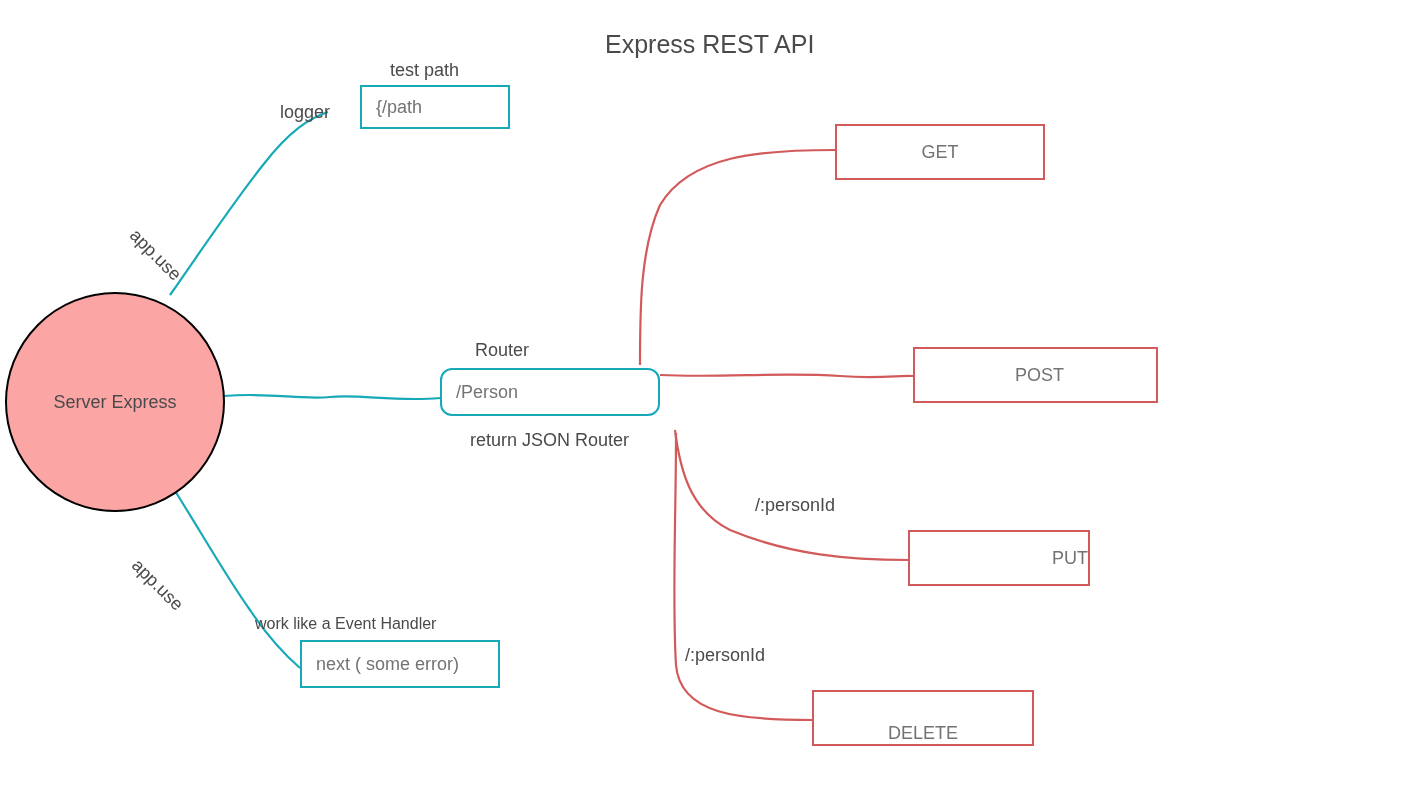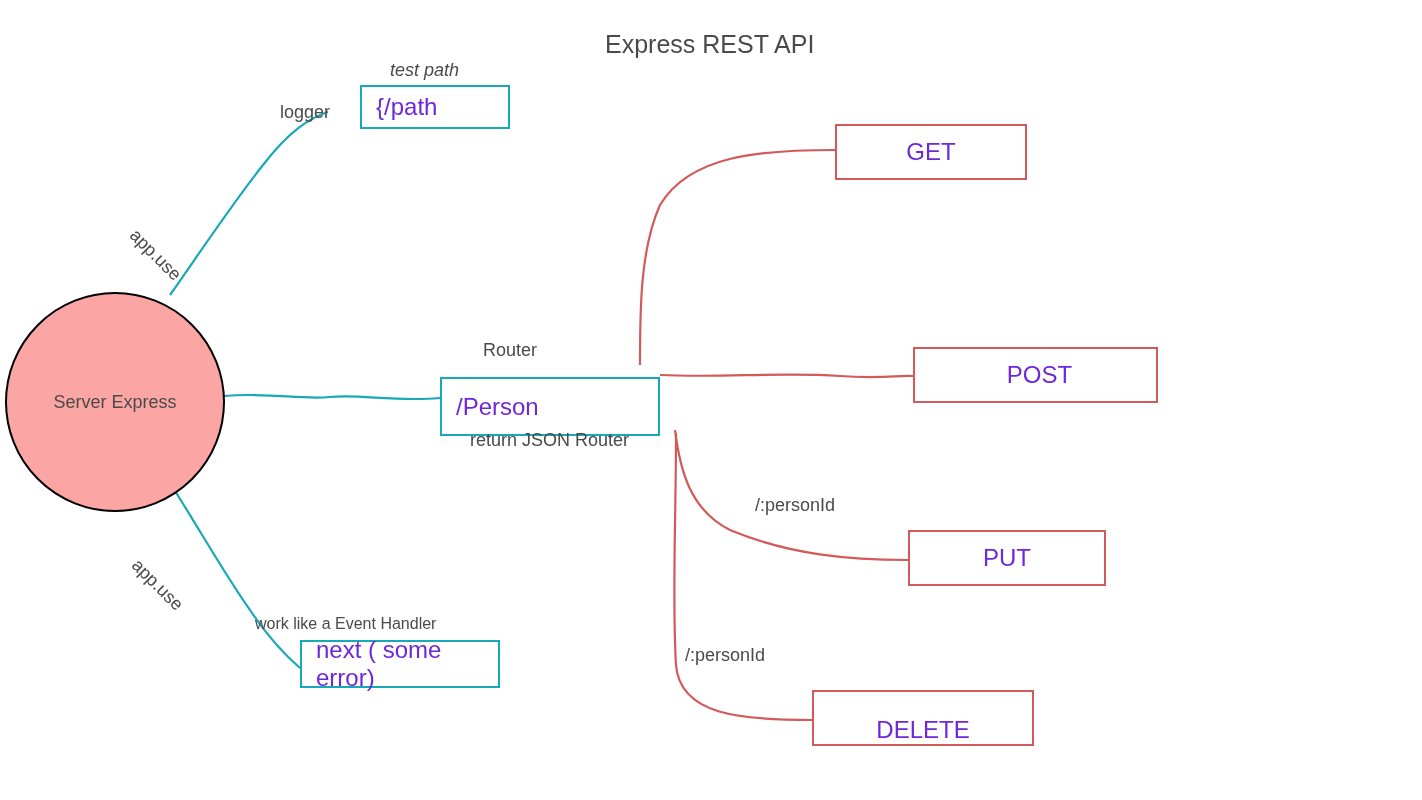--- a/index.html
+++ b/index.html
@@ -20,22 +20,22 @@
     white-space: nowrap;
   }
   .title { font-size: 25px; }
   .box {
     position: absolute;
     border: 2px solid;
     background: #fff;
     display: flex;
     align-items: center;
     padding-left: 14px;
-    font-size: 24px;
-    color: #6d28d9;
+    font-size: 18px;
+    color: #737373;
     box-sizing: border-box;
   }
   .box.teal { border-color: #18a9b8; }
   .box.red  { border-color: #d25a5a; }
   .circle {
     position: absolute;
     border: 2px solid #000;
     border-radius: 50%;
     display: flex;
     align-items: center;
@@ -83,46 +83,46 @@
   <div class="label title" style="left:605px; top:30px;">Express REST API</div>
 
   <div class="circle" style="left:5px; top:292px; width:220px; height:220px;">
     <span>Server Express</span>
   </div>
 
   <div class="label rot45" style="left:140px; top:225px;">app.use</div>
   <div class="label rot45" style="left:142px; top:555px;">app.use</div>
 
   <div class="label" style="left:280px; top:102px;">logger</div>
-  <div class="label" style="left:390px; top:60px;font-style:italic;">test path</div>
+  <div class="label" style="left:390px; top:60px;">test path</div>
   <div class="box teal" style="left:360px; top:85px; width:150px; height:44px;">
     <span>{/path</span>
   </div>
 
   <div class="label" style="left:255px; top:615px; font-size:16px;">work like a Event Handler</div>
-  <div class="box teal" style="left:300px; top:640px; width:200px; height:48px;justify-content:flex-end;">
+  <div class="box teal" style="left:300px; top:640px; width:200px; height:48px;">
     <span>next ( some error)</span>
   </div>
 
-  <div class="label" style="left:475px; top:340px;margin-left:8px;">Router</div>
-  <div class="box teal" style="left:440px; top:377px; width:220px; height:59px;">
+  <div class="label" style="left:475px; top:340px;">Router</div>
+  <div class="box teal" style="left:440px; top:368px; width:220px; height:48px;border-radius:12px;">
     <span>/Person</span>
   </div>
   <div class="label" style="left:470px; top:430px;">return JSON Router</div>
 
-  <div class="box red" style="left:835px; top:124px; width:192px; height:56px; justify-content:center; padding-left:0;">
+  <div class="box red" style="left:835px; top:124px; width:210px; height:56px; justify-content:center; padding-left:0;">
     <span>GET</span>
   </div>
 
   <div class="box red" style="left:913px; top:347px; width:245px; height:56px; justify-content:center; padding-left:8px;">
     <span>POST</span>
   </div>
 
   <div class="label" style="left:755px; top:495px;">/:personId</div>
-  <div class="box red" style="left:908px; top:530px; width:198px; height:56px; justify-content:center; padding-left:0;">
+  <div class="box red" style="left:908px; top:530px; width:182px; height:56px; justify-content:flex-end; padding-left:0;">
     <span>PUT</span>
   </div>
 
   <div class="label" style="left:685px; top:645px;">/:personId</div>
   <div class="box red" style="left:812px; top:690px; width:222px; height:56px; justify-content:center; padding-left:0;align-items:flex-end;">
     <span>DELETE</span>
   </div>
 
 </div>
 

